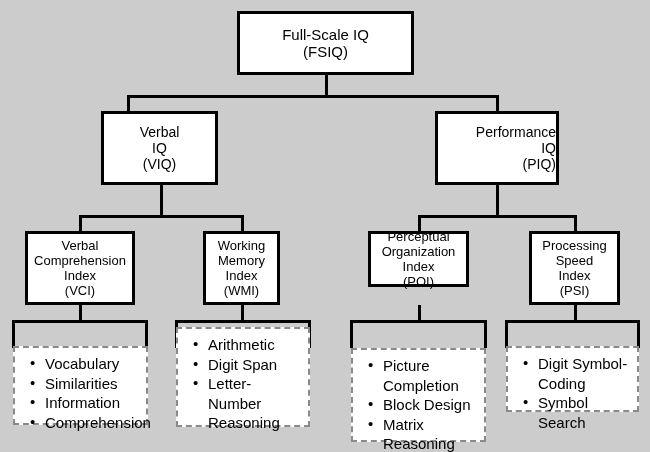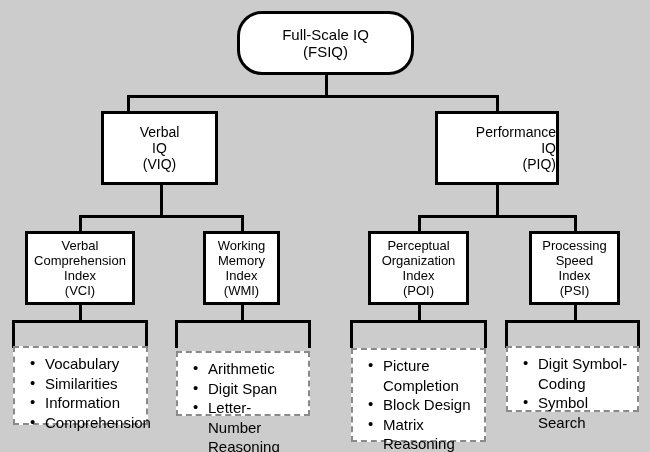--- a/index.html
+++ b/index.html
@@ -94,21 +94,21 @@
   <div class="vline" style="left:418px;top:305px;height:18px;"></div>
   <div class="hline" style="left:350px;top:320px;width:137px;"></div>
   <div class="vline" style="left:350px;top:320px;height:28px;"></div>
   <div class="vline" style="left:484px;top:320px;height:28px;"></div>
 
   <div class="vline" style="left:574px;top:305px;height:18px;"></div>
   <div class="hline" style="left:505px;top:320px;width:135px;"></div>
   <div class="vline" style="left:505px;top:320px;height:28px;"></div>
   <div class="vline" style="left:637px;top:320px;height:28px;"></div>
 
-  <div class="node lvl1" style="left:237px;top:11px;width:177px;height:64px;border-radius:25px;">
+  <div class="node lvl1" style="left:237px;top:11px;width:177px;height:64px;">
     <span class="ln">Full-Scale IQ</span>
     <span class="ln">(FSIQ)</span>
   </div>
 
   <div class="node lvl2" style="left:101px;top:111px;width:117px;height:74px;">
     <span class="ln">Verbal</span>
     <span class="ln">IQ</span>
     <span class="ln">(VIQ)</span>
   </div>
 
@@ -125,21 +125,21 @@
     <span class="ln">(VCI)</span>
   </div>
 
   <div class="node lvl3" style="left:203px;top:231px;width:77px;height:74px;">
     <span class="ln">Working</span>
     <span class="ln">Memory</span>
     <span class="ln">Index</span>
     <span class="ln">(WMI)</span>
   </div>
 
-  <div class="node lvl3" style="left:368px;top:231px;width:101px;height:74px;">
+  <div class="node lvl3" style="left:368px;top:231px;width:101px;height:56px;">
     <span class="ln">Perceptual</span>
     <span class="ln">Organization</span>
     <span class="ln">Index</span>
     <span class="ln">(POI)</span>
   </div>
 
   <div class="node lvl3" style="left:529px;top:231px;width:91px;height:74px;">
     <span class="ln">Processing</span>
     <span class="ln">Speed</span>
     <span class="ln">Index</span>
@@ -148,21 +148,21 @@
 
   <div class="leafbox" style="left:13px;top:346px;width:135px;height:79px;">
     <ul>
       <li>Vocabulary</li>
       <li>Similarities</li>
       <li>Information</li>
       <li>Comprehension</li>
     </ul>
   </div>
 
-  <div class="leafbox" style="left:176px;top:351px;width:134px;height:65px;">
+  <div class="leafbox" style="left:176px;top:327px;width:134px;height:100px;">
     <ul>
       <li>Arithmetic</li>
       <li>Digit Span</li>
       <li>Letter-Number
 Reasoning</li>
     </ul>
   </div>
 
   <div class="leafbox" style="left:351px;top:348px;width:135px;height:94px;">
     <ul>

